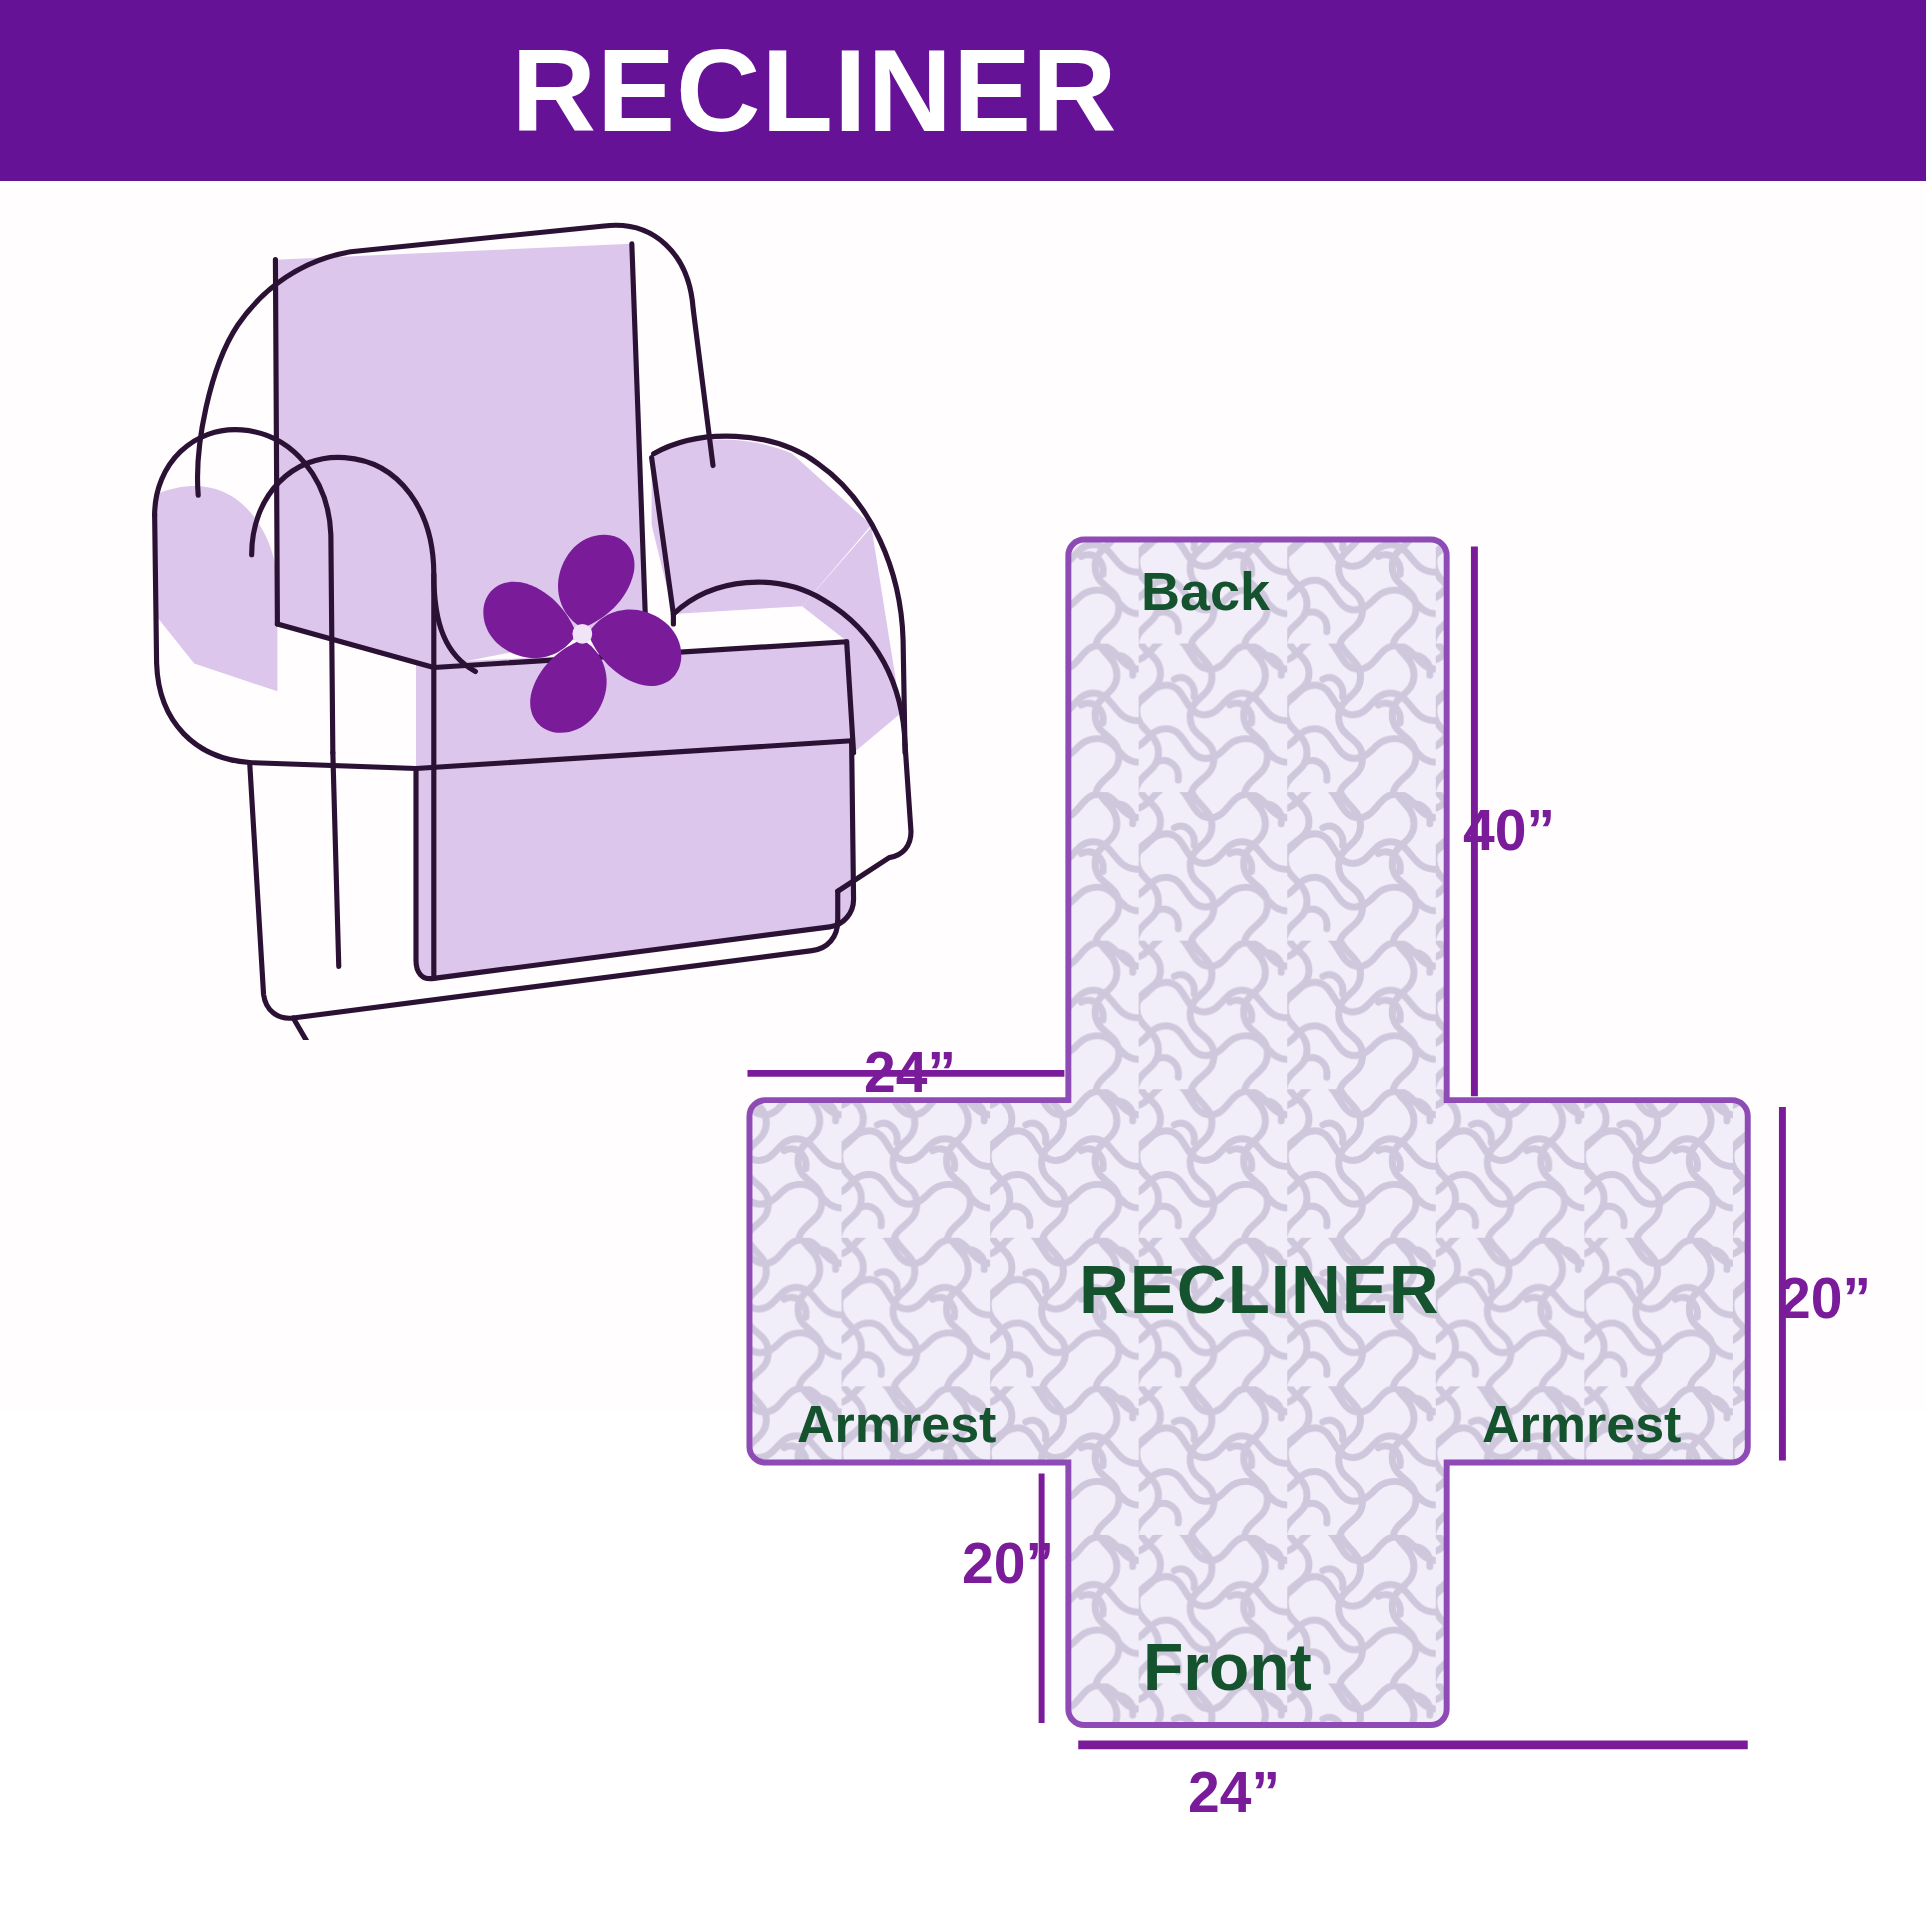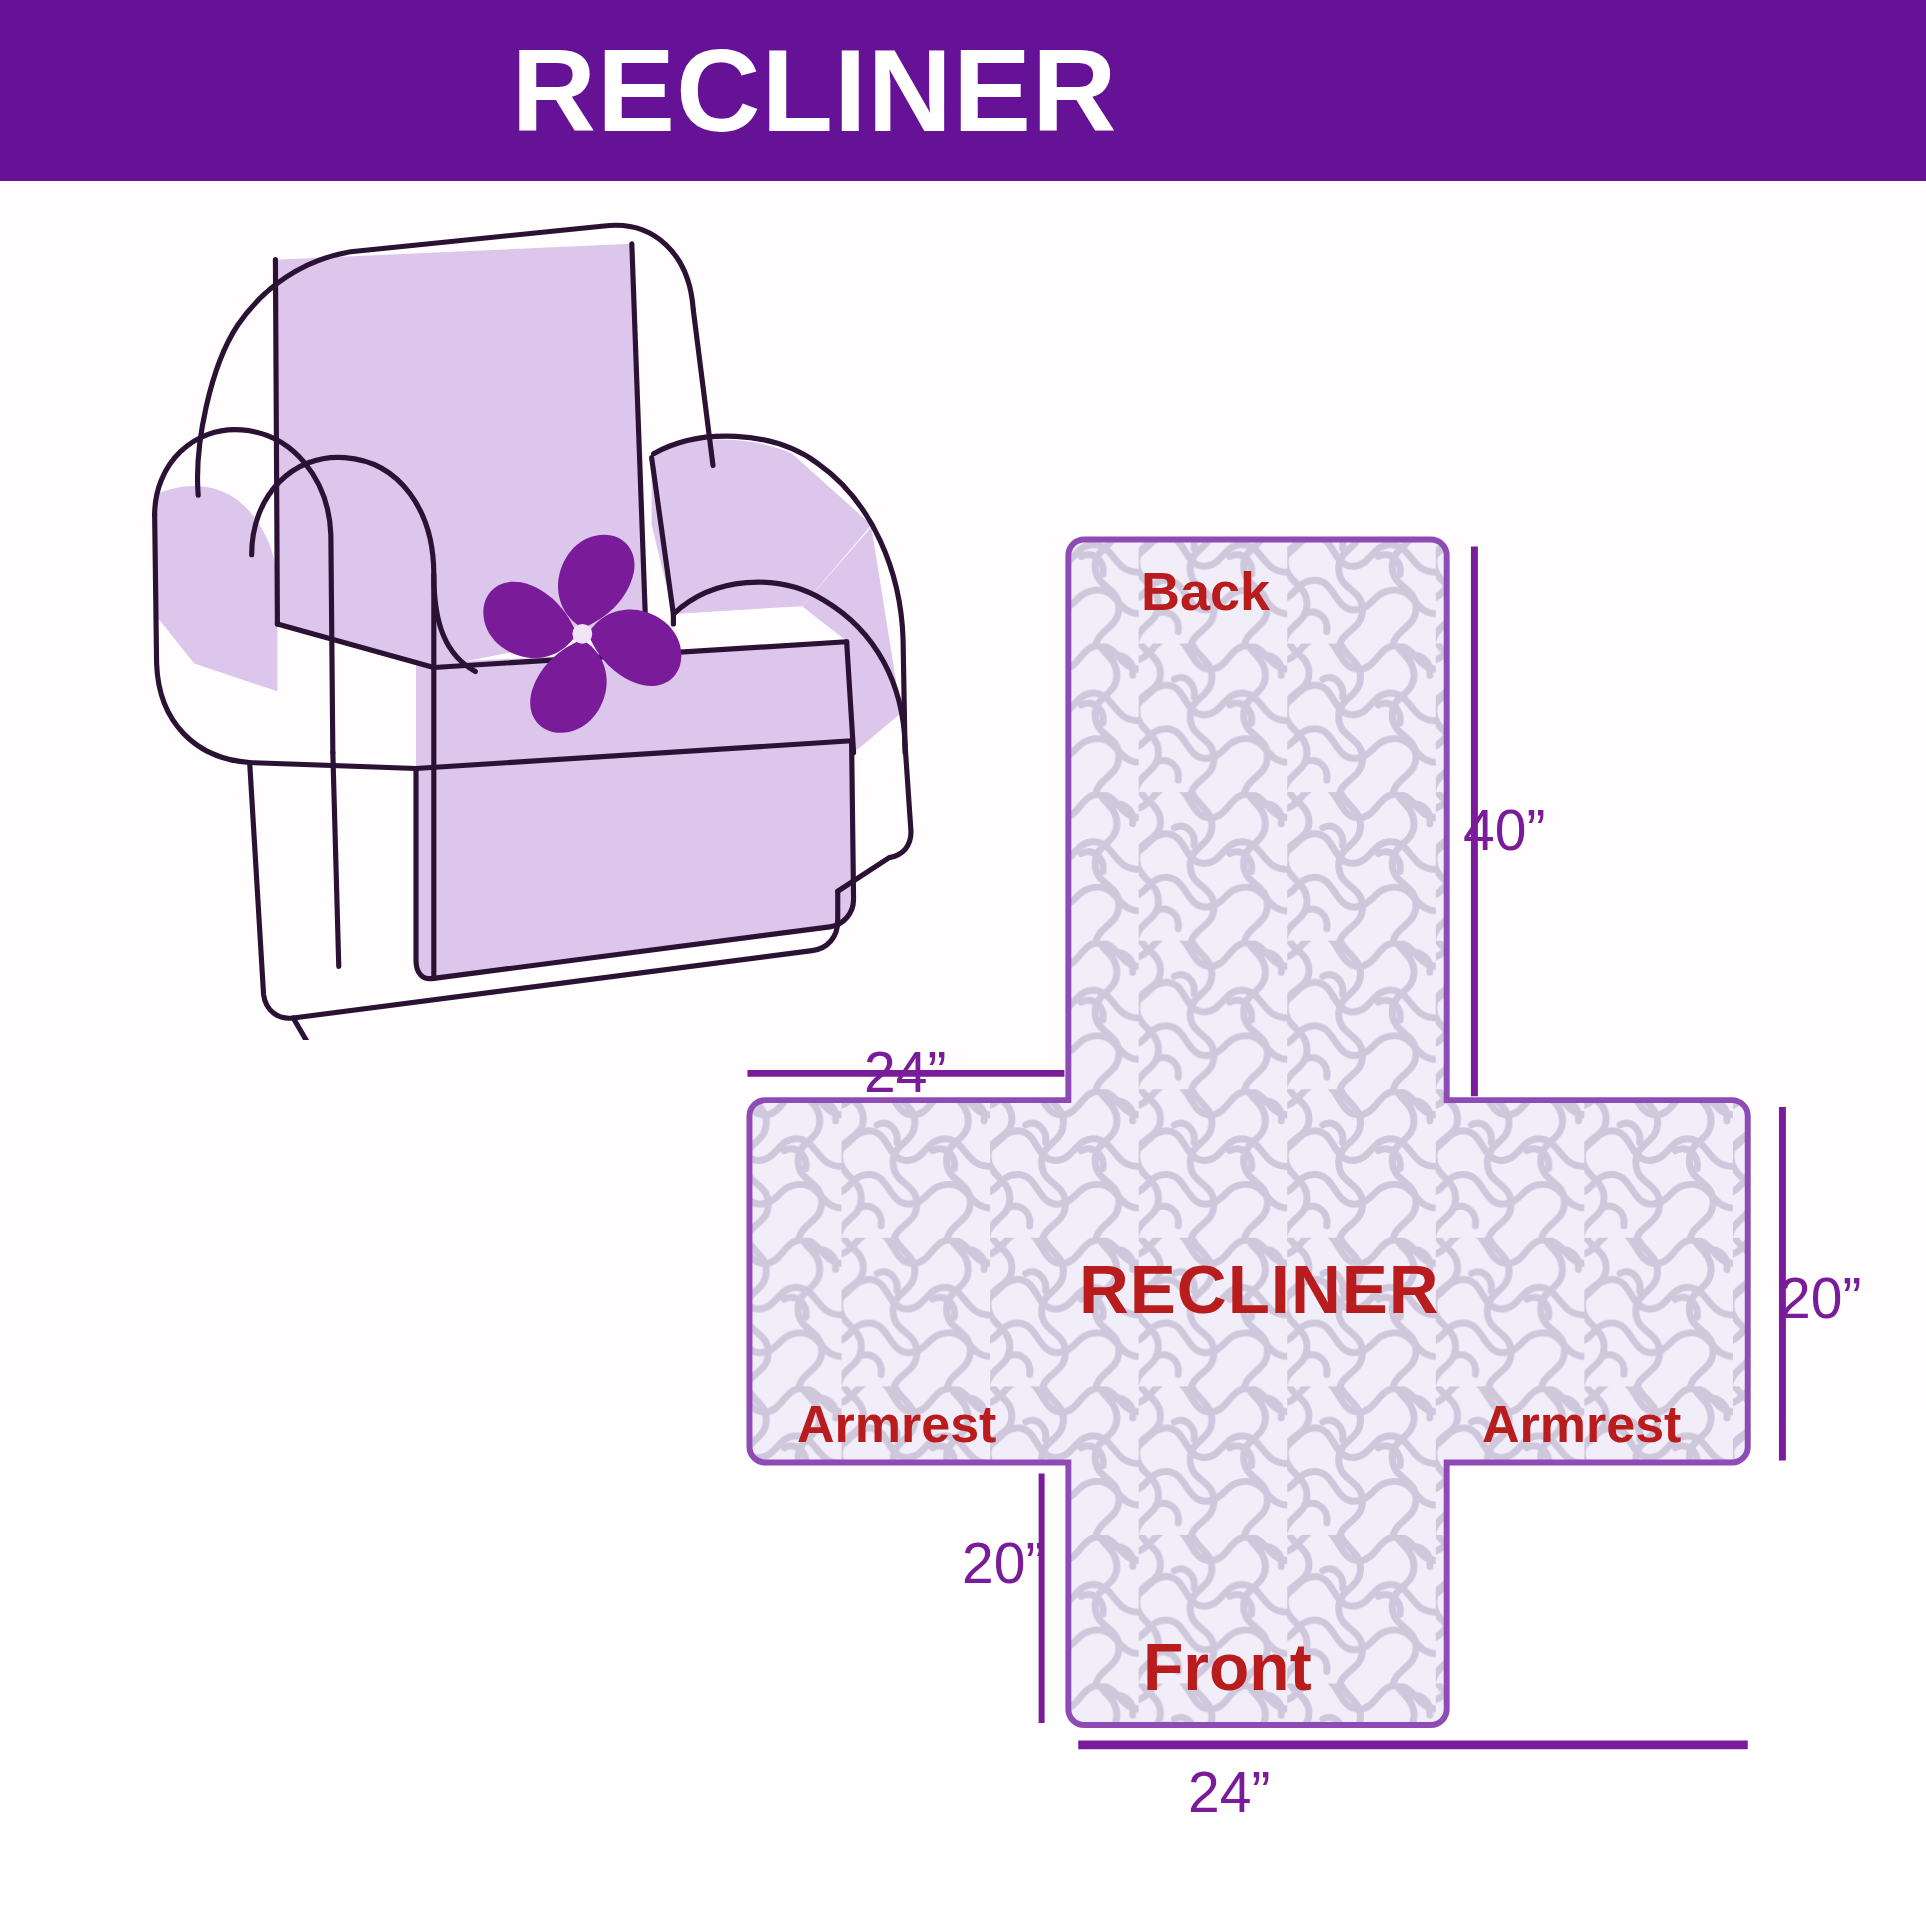--- a/index.html
+++ b/index.html
@@ -33,36 +33,36 @@
   
   .chair-wrap{position:absolute;left:119px;top:198px;width:891px;height:842px;}
   .chair-wrap svg{display:block;width:891px;height:842px;}
 
   
   .cross-wrap{position:absolute;left:693px;top:495px;width:1234px;height:1337px;}
   .cross-wrap svg{display:block;width:1234px;height:1337px;}
 
   .lbl{
     position:absolute;
-    color:#b91c1c;
+    color:#14532d;
     font-weight:bold;
     font-family:"Liberation Sans", sans-serif;
     white-space:nowrap;
     line-height:1;
   }
   .lbl-back{left:1141px;top:564px;font-size:54px;}
   .lbl-front{left:1143px;top:1634px;font-size:66px;}
   .lbl-armrest-left{left:797px;top:1398px;font-size:52px;}
   .lbl-armrest-right{left:1482px;top:1398px;font-size:52px;}
   .lbl-recliner{left:1079px;top:1255px;font-size:69px;letter-spacing:1px;}
 
   .dim{
     position:absolute;
     color:#7A1B9A;
-    font-weight:normal;
+    font-weight:bold;
     font-family:"Liberation Sans", sans-serif;
     white-space:nowrap;
     line-height:1;
     font-size:57px;
   }
   .dim-40{left:1463px;top:802px;}
   .dim-23{left:1779px;top:1270px;}
   .dim-24-top{left:864px;top:1044px;}
   .dim-24-bottom{left:1188px;top:1764px;}
   .dim-19{left:962px;top:1535px;}

